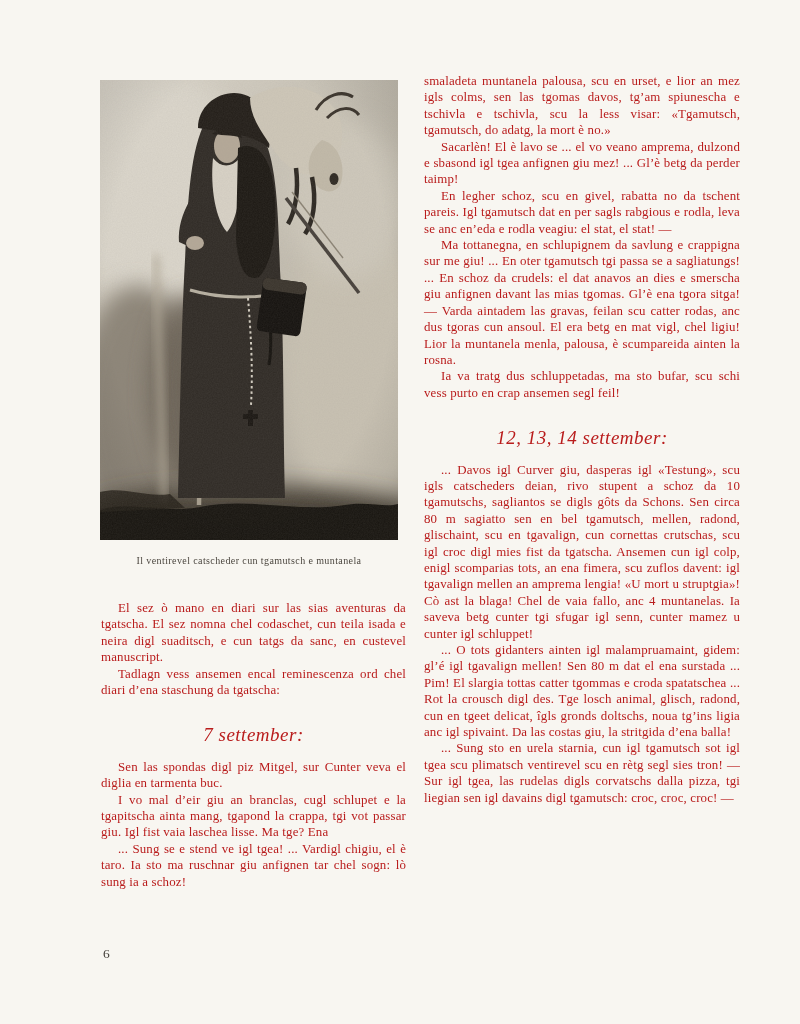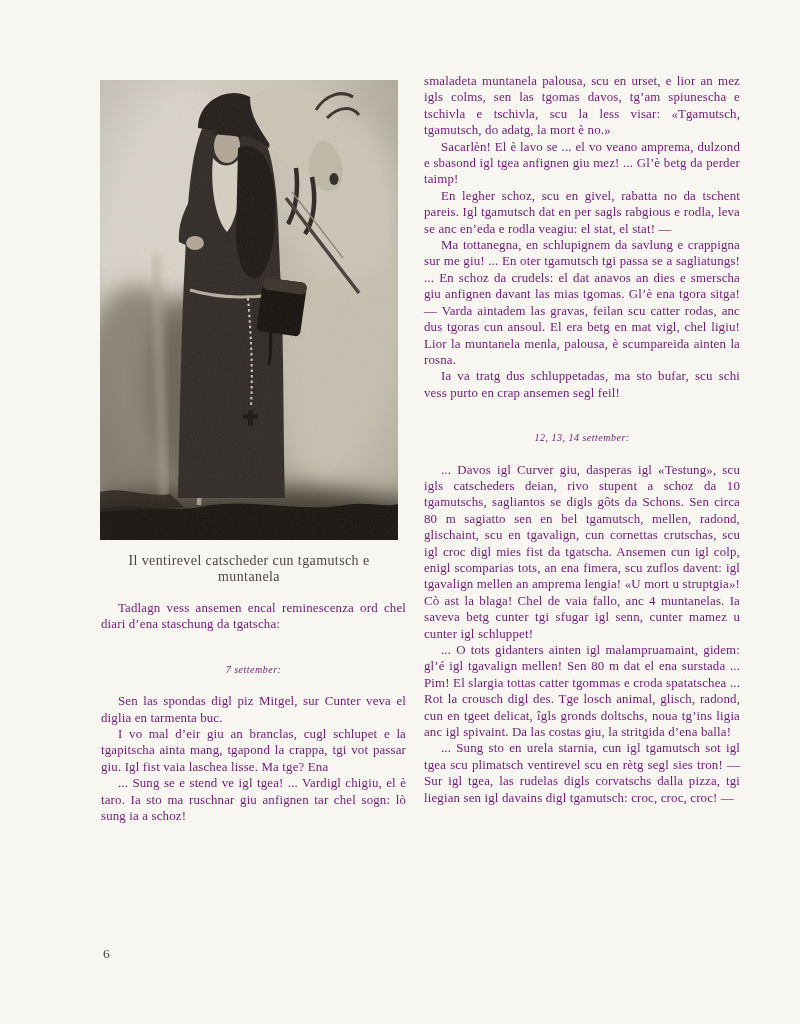--- a/index.html
+++ b/index.html
@@ -17,37 +17,37 @@
   }
   .photo-fig{
     position:absolute;left:100px;top:80px;
     width:298px;height:460px;
     background:#c6c0b4;
   }
   .photo-fig svg{display:block;width:100%;height:100%;}
   .caption{
     position:absolute;left:96px;top:553px;width:306px;
     text-align:center;
-    font-size:14px;line-height:16px;
+    font-size:10px;line-height:16px;
     letter-spacing:.4px;
     color:#4b463f;
   }
   .col{
     position:absolute;
     font-size:12.9px;
     line-height:16.4px;
     text-align:justify;
     letter-spacing:.15px;
-    color:#701a75;
+    color:#b91c1c;
   }
   .col p{margin:0;text-indent:17px;hyphens:none;}
   .col p.noindent{text-indent:0;}
   .col .date-heading{
     margin:29px 0 15px 0;
-    font-size:10px;
+    font-size:19px;
     font-style:italic;
     font-weight:normal;
     text-align:center;
     text-indent:0;
     letter-spacing:.5px;
   }
   .col-left{left:101px;top:600px;width:305px;}
   .col-right{left:424px;top:73px;width:316px;}
   .page-number{
     position:absolute;left:103px;top:946px;
@@ -142,20 +142,21 @@
       <path d="M0,412 C25,406 45,418 70,414 L85,428 L0,432 Z" fill="#241f18" opacity="0.8"></path>
 
       <rect width="298" height="460" fill="url(#vig)"></rect>
       <rect width="298" height="460" filter="url(#grain)" opacity="0.26"></rect>
     </svg>
   </div>
 
   <div class="caption">Il ventirevel catscheder cun tgamutsch e muntanela</div>
 
   <div class="col col-left">
+    <p>El sez ò mano en diari sur las sias aventuras da tgatscha. El sez nomna chel codaschet, cun teila isada e neira digl suaditsch, e cun tatgs da sanc, en custevel manuscript.</p>
     <p>Tadlagn vess ansemen encal reminescenza ord chel diari d’ena staschung da tgatscha:</p>
     <h3 class="date-heading">7 settember:</h3>
     <p>Sen las spondas digl piz Mitgel, sur Cunter veva el diglia en tarmenta buc.</p>
     <p>I vo mal d’eir giu an branclas, cugl schlupet e la tgapitscha ainta mang, tgapond la crappa, tgi vot passar giu. Igl fist vaia laschea lisse. Ma tge? Ena</p>
     <p>... Sung se e stend ve igl tgea! ... Vardigl chigiu, el è taro. Ia sto ma ruschnar giu anfignen tar chel sogn: lò sung ia a schoz!</p>
   </div>
 
   <div class="col col-right">
     <p class="noindent">smaladeta muntanela palousa, scu en urset, e lior an mez igls colms, sen las tgomas davos, tg’am spiunescha e tschivla e tschivla, scu la less visar: «Tgamutsch, tgamutsch, do adatg, la mort è no.»</p>
     <p>Sacarlèn! El è lavo se ... el vo veano amprema, dulzond e sbasond igl tgea anfignen giu mez! ... Gl’è betg da perder taimp!</p>

